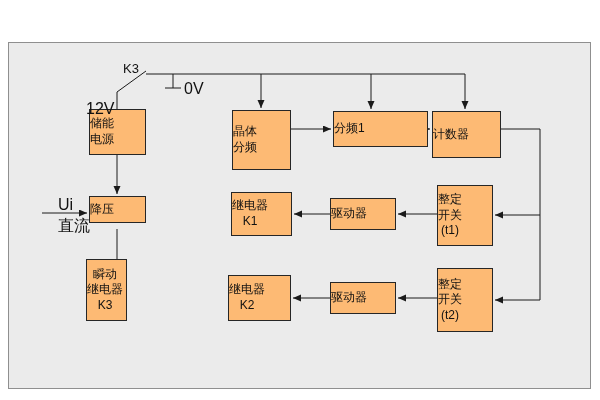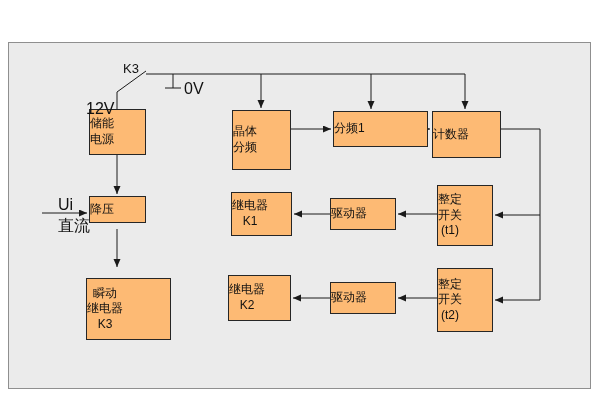--- a/index.html
+++ b/index.html
@@ -55,21 +55,21 @@
   </g>
 </svg>
 
 <div class="box" style="left:89px;top:109px;width:57px;height:46px">
   <span>储能
 电源</span>
 </div>
 <div class="box" style="left:89px;top:196px;width:57px;height:27px">
   <span>降压</span>
 </div>
-<div class="box" style="left:86px;top:278px;width:85px;height:62px">
+<div class="box" style="left:86px;top:259px;width:41px;height:62px">
   <span>瞬动
 继电器
 K3</span>
 </div>
 
 <div class="box" style="left:232px;top:110px;width:59px;height:60px">
   <span>晶体
 分频</span>
 </div>
 <div class="box" style="left:333px;top:111px;width:95px;height:36px">

